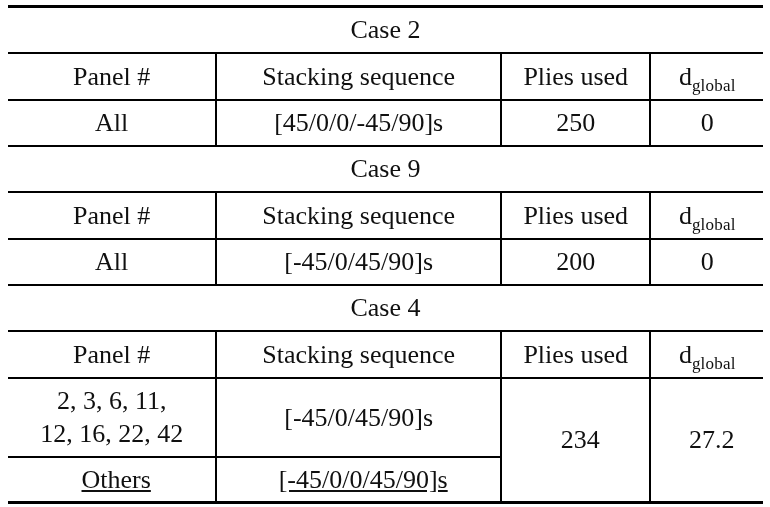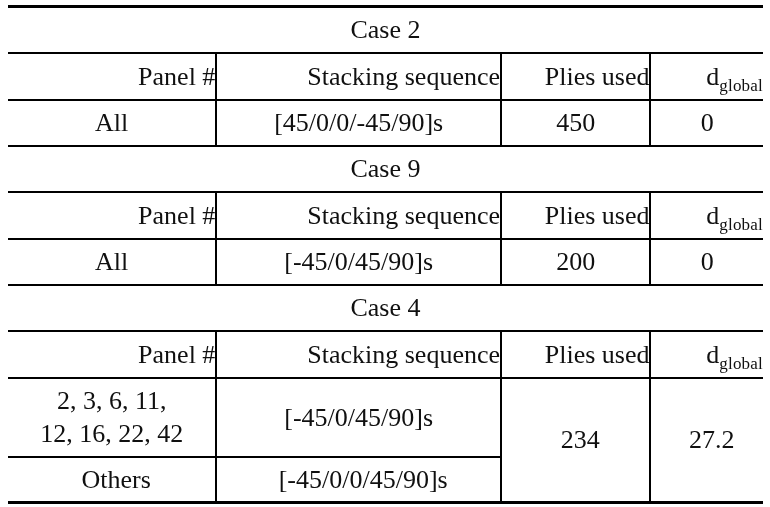--- a/index.html
+++ b/index.html
@@ -25,26 +25,26 @@
   td {
     text-align: center;
     vertical-align: middle;
     padding: 0;
     font-size: 26px;
     line-height: 1.15;
   }
   
   tr.title td { border-top: 2px solid #000; border-bottom: 2px solid #000; height: 44px; }
   tr.title.first td { border-top: 3px solid #000; }
-  tr.head td  { border-bottom: 2px solid #000; height: 45px; text-align: right; }
+  tr.head td  { border-bottom: 2px solid #000; height: 45px; }
   tr.data td  { border-bottom: 2px solid #000; height: 44px; }
   tr.data4a td { height: 77px; }
   td.partial  { border-bottom: 2px solid #000; }
   td.bfinal   { border-bottom: 3px solid #000; padding-left: 9px; }
-  tr.data4b td { height: 43px; }
+  tr.data4b td { height: 43px; text-decoration: underline; }
 
   
   td.vl { border-left: 2px solid #000; }
 
   sub.dg-sub {
     font-size: 17px;
     line-height: 0;
     vertical-align: -6px;
     letter-spacing: 0.2px;
   }
@@ -68,21 +68,21 @@
     </tr>
     <tr class="head">
       <td>Panel #</td>
       <td class="vl">Stacking sequence</td>
       <td class="vl">Plies used</td>
       <td class="vl"><span>d</span><sub class="dg-sub">global</sub></td>
     </tr>
     <tr class="data">
       <td>All</td>
       <td class="vl">[45/0/0/-45/90]s</td>
-      <td class="vl">450</td>
+      <td class="vl">250</td>
       <td class="vl">0</td>
     </tr>
 
     <tr class="title">
       <td colspan="4">Case 9</td>
     </tr>
     <tr class="head">
       <td>Panel #</td>
       <td class="vl">Stacking sequence</td>
       <td class="vl">Plies used</td>

